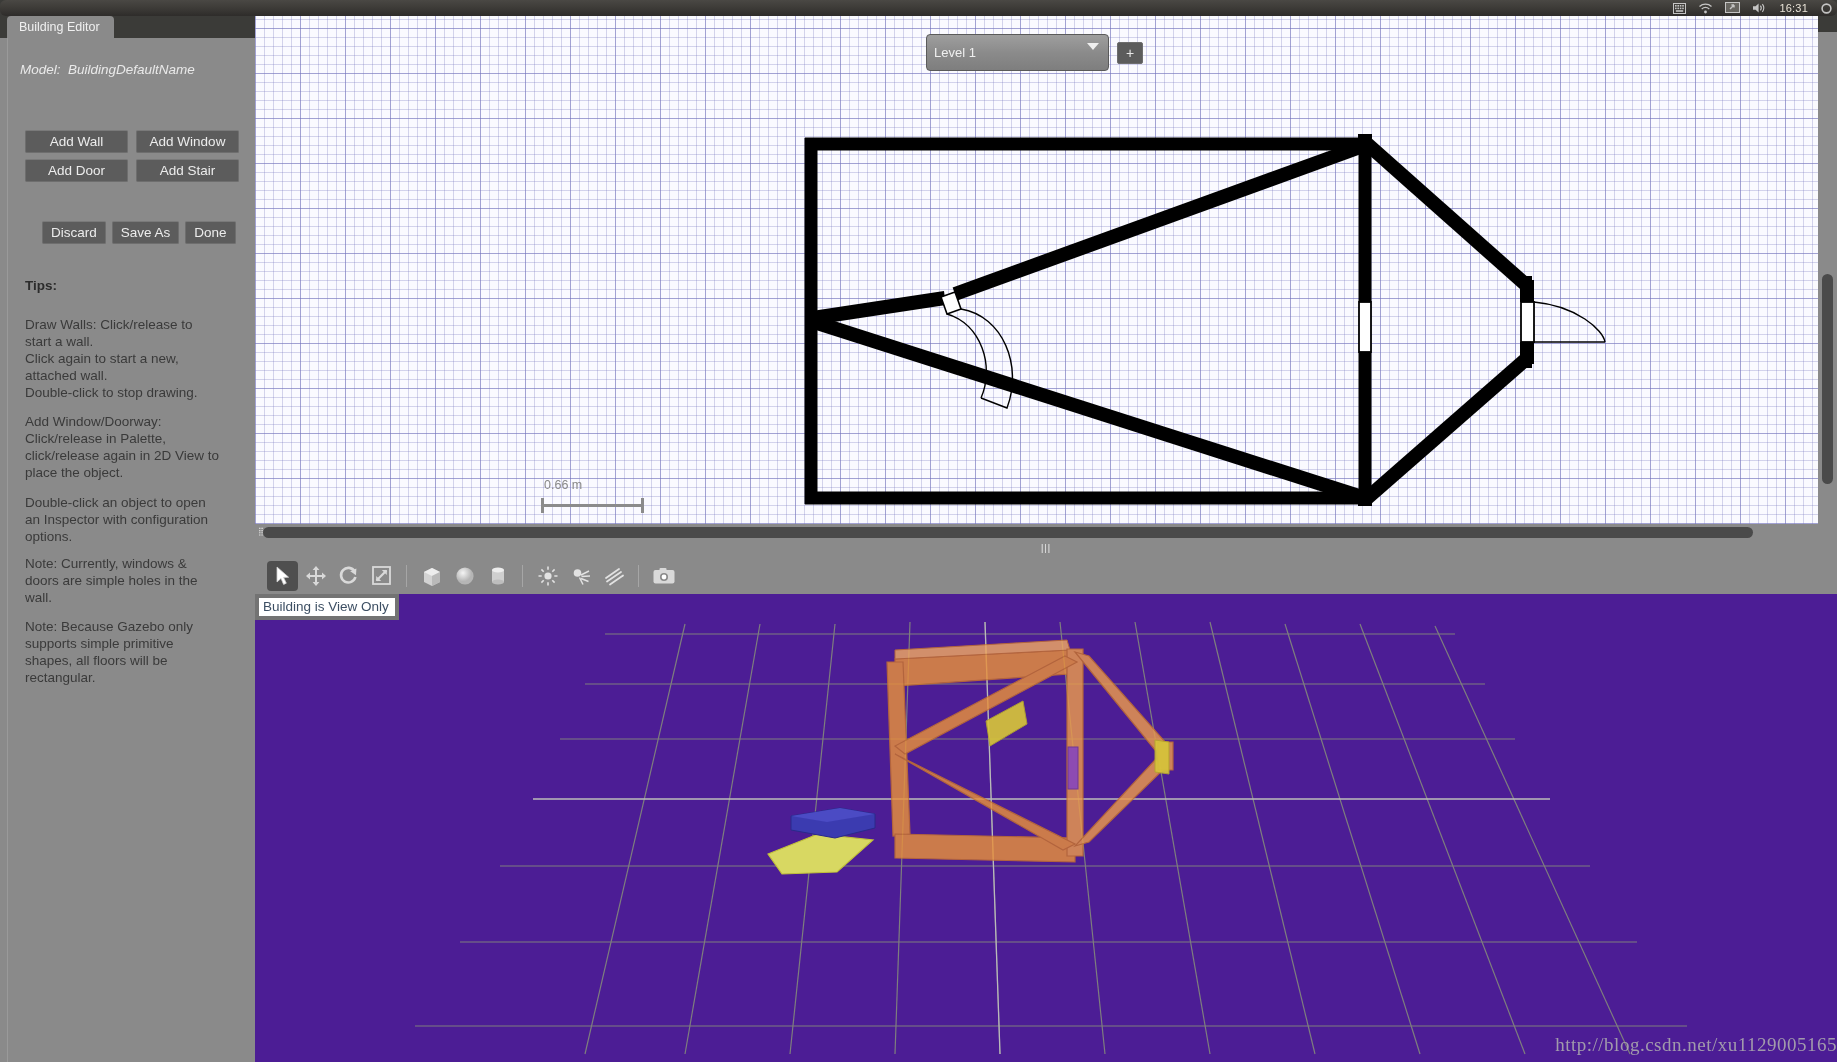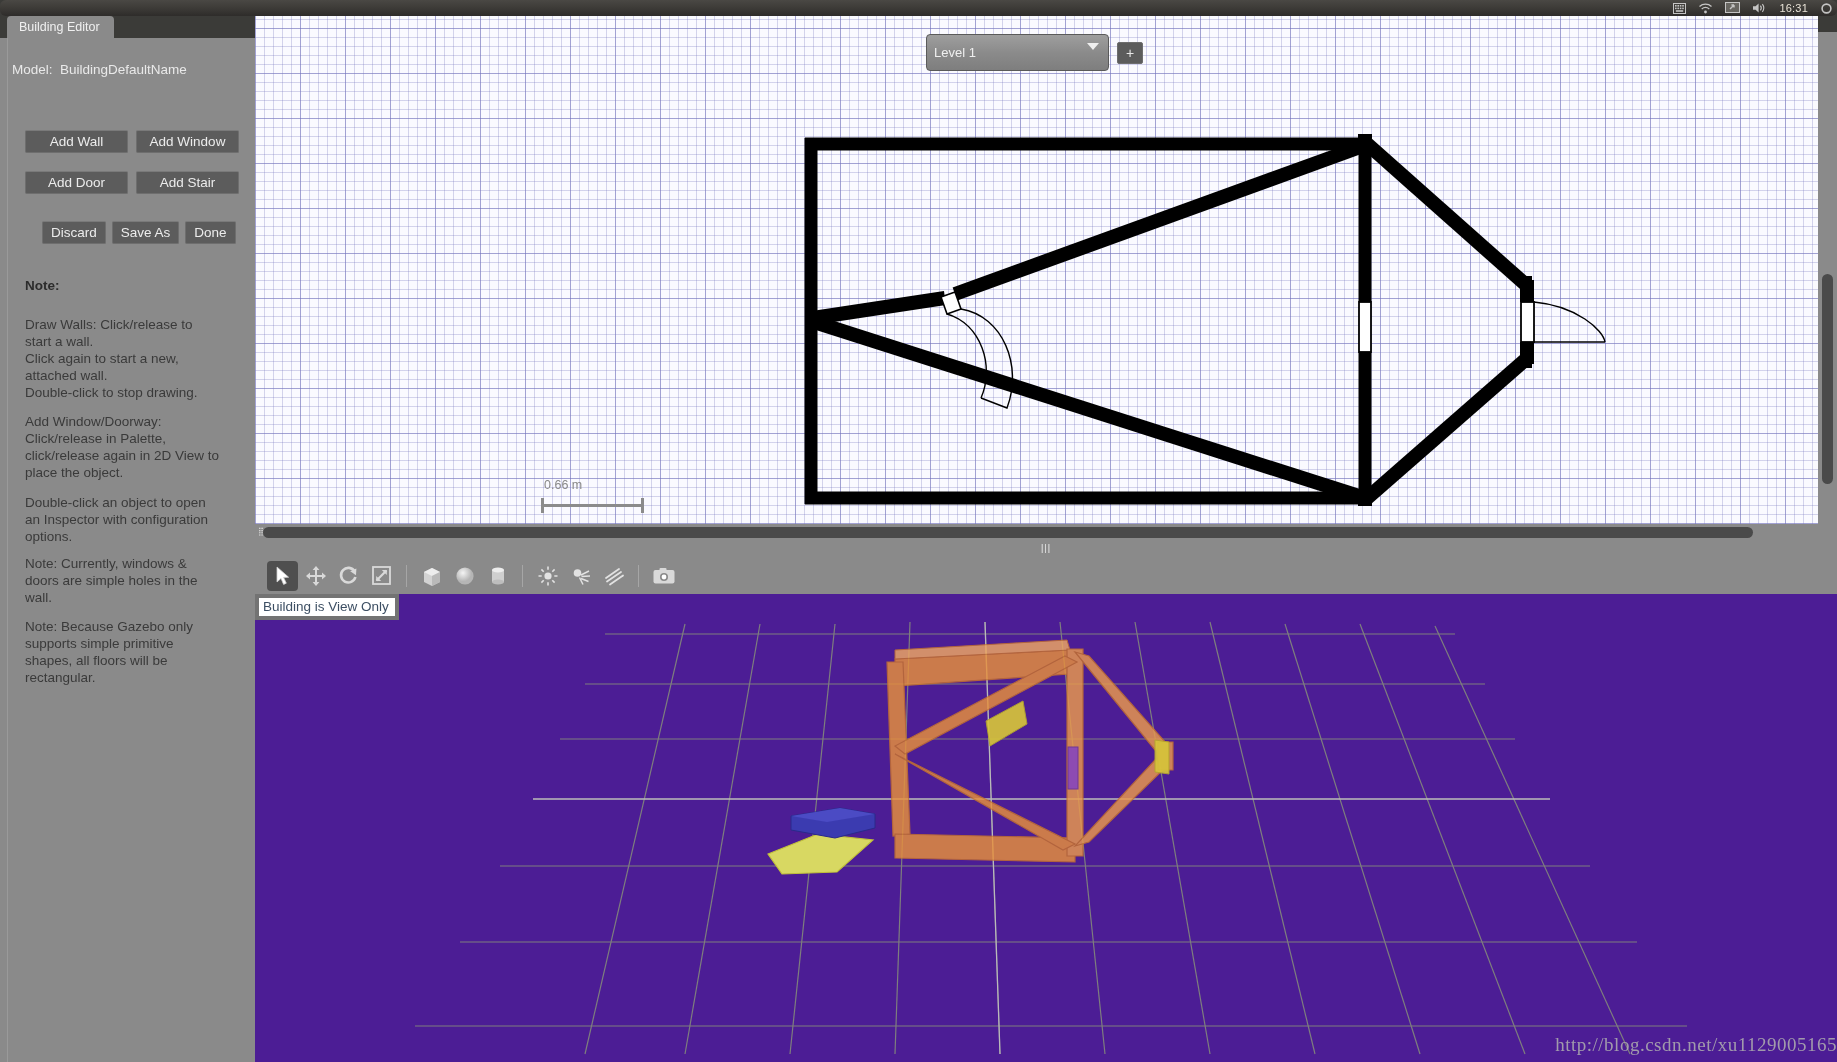--- a/index.html
+++ b/index.html
@@ -39,36 +39,36 @@
     background: #8a8a8a;
     color: #f0f0f0; font-size: 12.5px; line-height: 17px;
     border-top-left-radius: 4px; border-top-right-radius: 4px;
   }
   .panel-body {
     position: absolute; left: 7px; top: 22px; width: 248px; height: 1024px;
     background: #8a8a8a;
     border-left: 1px solid #9a9a9a;
   }
   .model-row {
-    position: absolute; left: 4px; top: 24px;
-    color: #e9e9e9; font-size: 13.5px; white-space: pre;
+    position: absolute; left: 12px; top: 24px;
+    color: #e9e9e9; font-size: 13.5px; white-space: pre; font-style: italic;
   }
   .btn {
     background: #5c5c5c;
     border: 1px solid #6e6e6e;
     border-top-color: #7a7a7a;
     color: #ececec;
     font-size: 13.5px;
     font-family: "Liberation Sans", sans-serif;
     padding: 3px 0; text-align: center;
     border-radius: 2px;
     cursor: pointer; user-select: none;
   }
   .btn-grid { position: absolute; left: 17px; top: 92px; width: 215px; }
-  .btn-row { display: flex; gap: 8px; margin-bottom: 18px; }
+  .btn-row { display: flex; gap: 8px; margin-bottom: 6px; }
   .btn-row .btn { width: 103px; }
   .btn-row2 { position: absolute; left: 34px; top: 183px; display: flex; gap: 6px; }
   .btn-row2 .btn { padding: 3px 8px; }
 
   .tips-title {
     position: absolute; left: 17px; top: 240px;
     color: #2c2c2c; font-size: 13.5px; font-weight: bold;
   }
   .tips-block {
     position: absolute; left: 17px; width: 222px;
@@ -263,21 +263,21 @@
           <div class="btn">Add Stair</div>
         </div>
       </div>
 
       <div class="btn-row2">
         <div class="btn">Discard</div>
         <div class="btn">Save As</div>
         <div class="btn">Done</div>
       </div>
 
-      <div class="tips-title">Note:</div>
+      <div class="tips-title">Tips:</div>
       <div class="tips-block" id="tip0">Draw Walls: Click/release to
 start a wall.
 Click again to start a new,
 attached wall.
 Double-click to stop drawing.</div>
       <div class="tips-block" id="tip1">Add Window/Doorway:
 Click/release in Palette,
 click/release again in 2D View to
 place the object.</div>
       <div class="tips-block" id="tip2">Double-click an object to open

